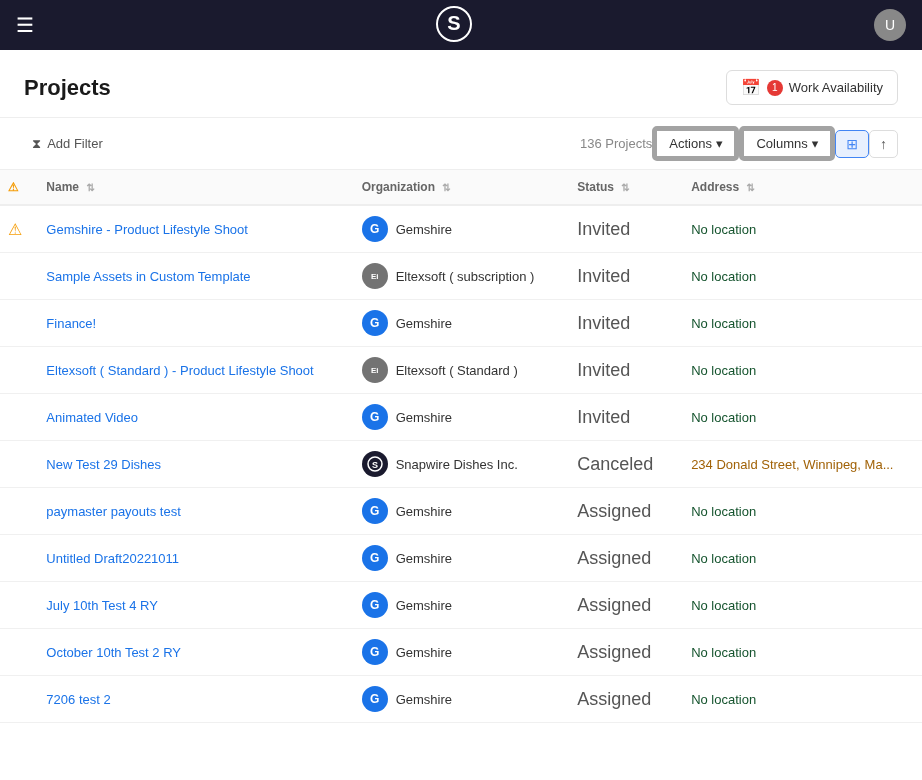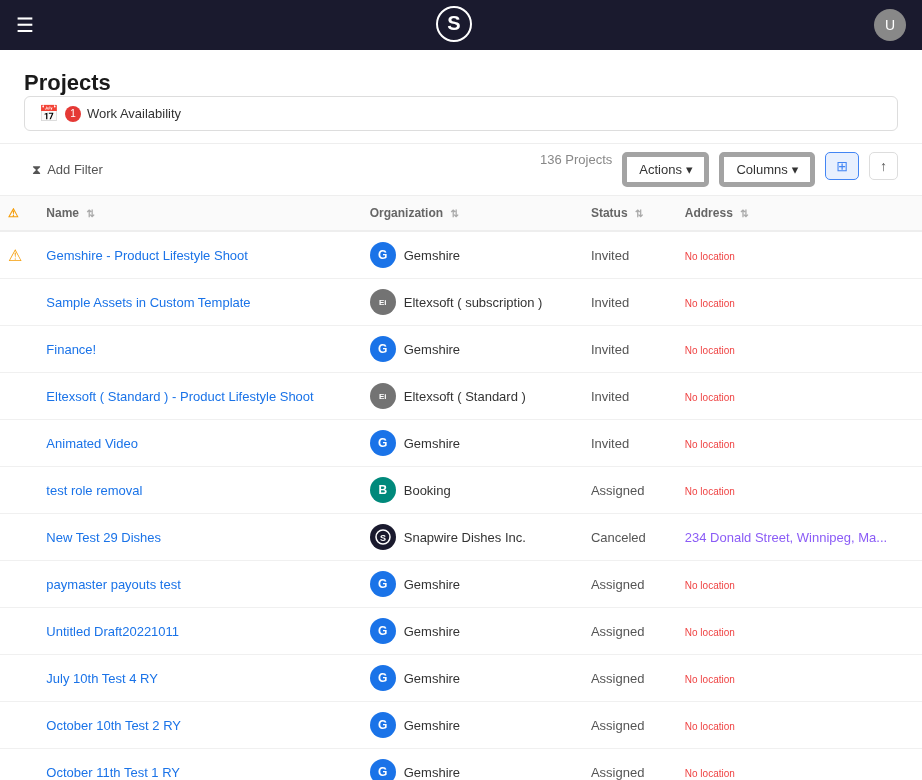--- a/index.html
+++ b/index.html
@@ -17,23 +17,23 @@
     .top-nav-left, .top-nav-right { display: flex; align-items: center; }
     .hamburger { color: white; font-size: 20px; cursor: pointer; }
     .avatar { width: 32px; height: 32px; border-radius: 50%; background: #888; overflow: hidden; display: flex; align-items: center; justify-content: center; color: white; font-size: 14px; }
 
     
     .main { background: white; min-height: calc(100vh - 50px); }
 
     
     .page-header {
       display: flex;
+      align-items: center;
       justify-content: space-between;
       padding: 20px 24px 12px;
-      flex-direction: column;
     }
     .page-title { font-size: 22px; font-weight: 700; color: #1a1a1a; }
     .work-availability-btn {
       display: flex;
       align-items: center;
       gap: 6px;
       background: white;
       border: 1px solid #ddd;
       border-radius: 6px;
       padding: 7px 14px;
@@ -68,21 +68,21 @@
       display: flex;
       align-items: center;
       gap: 6px;
       background: none;
       border: none;
       color: #555;
       cursor: pointer;
       font-size: 13px;
       padding: 4px 8px;
     }
-    .toolbar-right { display: flex; align-items: flex-start; gap: 10px; }
+    .toolbar-right { display: flex; align-items: center; }
     .project-count { font-size: 13px; color: #888; }
     .action-btn {
       display: flex;
       align-items: center;
       gap: 4px;
       background: none;
       border: 5px solid #a3a3a3;
       border-radius: 5px;
       padding: 5px 12px;
       cursor: pointer;
@@ -126,23 +126,23 @@
     .org-avatar {
       width: 26px; height: 26px; border-radius: 50%;
       display: flex; align-items: center; justify-content: center;
       font-size: 12px; font-weight: bold; color: white; flex-shrink: 0;
     }
     .org-avatar.blue { background: #1a73e8; }
     .org-avatar.teal { background: #00897b; }
 
     .org-name { font-size: 13px; color: #333; }
 
-    .status-text { font-size: 13px; color: #555; }
-    .address-text { font-size: 10px; color: #ef4444; }
-    .address-link { color: #8b5cf6; text-decoration: none; }
+    .status-text { font-size: 18px; color: #555; }
+    .address-text { font-size: 13px; color: #14532d; }
+    .address-link { color: #a16207; text-decoration: none; }
 
     .eltexsoft-logo {
       width: 26px; height: 26px; border-radius: 50%;
       background: #737373; display: flex; align-items: center; justify-content: center;
       font-size: 9px; font-weight: bold; color: white; flex-shrink: 0;
     }
   </style>
 </head>
 <body>
 
@@ -283,32 +283,20 @@
               <div class="org-cell">
                 <div class="org-avatar blue">G</div>
                 <span class="org-name">Gemshire</span>
               </div>
             </td>
             <td><span class="status-text">Invited</span></td>
             <td><span class="address-text">No location</span></td>
           </tr>
           <tr>
             <td class="warning-col"></td>
-            <td><a class="project-link">test role removal</a></td>
-            <td>
-              <div class="org-cell">
-                <div class="org-avatar teal">B</div>
-                <span class="org-name">Booking</span>
-              </div>
-            </td>
-            <td><span class="status-text">Assigned</span></td>
-            <td><span class="address-text">No location</span></td>
-          </tr>
-          <tr>
-            <td class="warning-col"></td>
             <td><a class="project-link">New Test 29 Dishes</a></td>
             <td>
               <div class="org-cell">
                 <div class="org-avatar" style="background: rgb(26, 26, 46);">
                   <svg width="16" height="16" viewBox="0 0 16 16">
                     <circle cx="8" cy="8" r="7" fill="none" stroke="white" stroke-width="1.5"></circle>
                     <text x="8" y="12" text-anchor="middle" fill="white" font-size="9" font-weight="bold">S</text>
                   </svg>
                 </div>
                 <span class="org-name">Snapwire Dishes Inc.</span>
@@ -360,32 +348,20 @@
               <div class="org-cell">
                 <div class="org-avatar blue">G</div>
                 <span class="org-name">Gemshire</span>
               </div>
             </td>
             <td><span class="status-text">Assigned</span></td>
             <td><span class="address-text">No location</span></td>
           </tr>
           <tr>
             <td class="warning-col"></td>
-            <td><a class="project-link">October 11th Test 1 RY</a></td>
-            <td>
-              <div class="org-cell">
-                <div class="org-avatar blue">G</div>
-                <span class="org-name">Gemshire</span>
-              </div>
-            </td>
-            <td><span class="status-text">Assigned</span></td>
-            <td><span class="address-text">No location</span></td>
-          </tr>
-          <tr>
-            <td class="warning-col"></td>
             <td><a class="project-link">7206 test 2</a></td>
             <td>
               <div class="org-cell">
                 <div class="org-avatar blue">G</div>
                 <span class="org-name">Gemshire</span>
               </div>
             </td>
             <td><span class="status-text">Assigned</span></td>
             <td><span class="address-text">No location</span></td>
           </tr>

